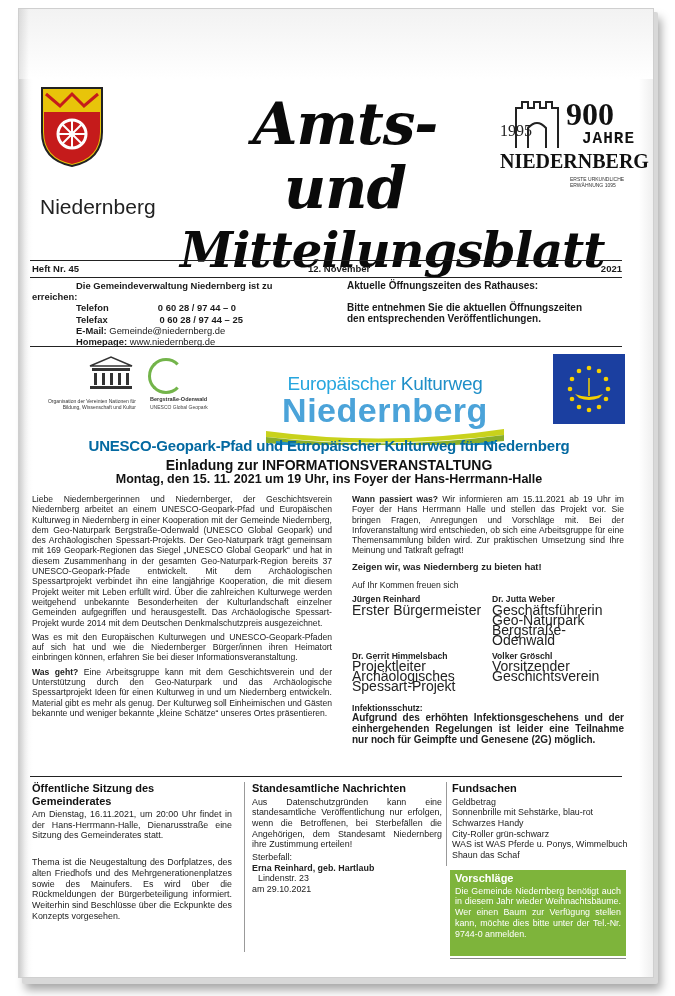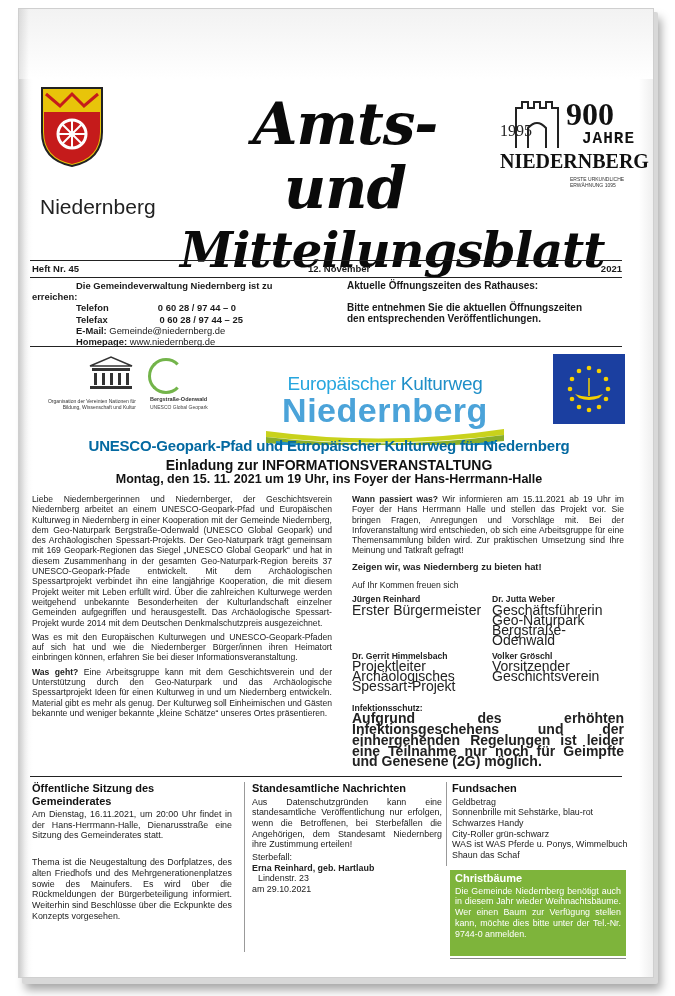--- a/index.html
+++ b/index.html
@@ -255,21 +255,21 @@
     <div>
         <div class="name">Dr. Gerrit Himmelsbach</div>
         <div class="role">Projektleiter Archäologisches Spessart-Projekt</div>
       </div>
     <div>
         <div class="name">Volker Gröschl</div>
         <div class="role">Vorsitzender Geschichtsverein</div>
       </div>
   </div>
   <p class="infekt" style="margin-bottom:0">Infektionsschutz:</p>
-  <p class="infekt" style="font-size:14px;line-height:10.8px">Aufgrund des erhöhten Infektionsgeschehens und der einhergehenden Regelungen ist leider eine Teilnahme nur noch für Geimpfte und Genesene (2G) möglich.</p>
+  <p class="infekt" style="font-size:10px;line-height:10.8px">Aufgrund des erhöhten Infektionsgeschehens und der einhergehenden Regelungen ist leider eine Teilnahme nur noch für Geimpfte und Genesene (2G) möglich.</p>
 </div>
 
 <div class="bottom-line"></div>
 <div class="vsep" style="left:244px;top:782px;height:170px;"></div>
 <div class="vsep" style="left:446px;top:782px;height:84px;"></div>
 
 <div class="bcol b1">
   <h3>Öffentliche Sitzung des Gemeinderates</h3>
   <p>Am Dienstag, 16.11.2021, um 20:00 Uhr findet in der Hans-Herrmann-Halle, Dienarusstraße eine Sitzung des Gemeinderates statt.</p>
   <div style="height:10px"></div>
@@ -290,16 +290,16 @@
 <div class="bcol b3">
   <h3>Fundsachen</h3>
   <div>Geldbetrag</div>
   <div>Sonnenbrille mit Sehstärke, blau-rot</div>
   <div>Schwarzes Handy</div>
   <div>City-Roller grün-schwarz</div>
   <div>WAS ist WAS Pferde u. Ponys, Wimmelbuch Shaun das Schaf</div>
 </div>
 
 <div class="christ">
-  <h4>Christbäume</h4>
+  <h4>Vorschläge</h4>
   <p>Die Gemeinde Niedernberg benötigt auch in diesem Jahr wieder Weihnachtsbäume. Wer einen Baum zur Verfügung stellen kann, möchte dies bitte unter der Tel.-Nr. 9744-0 anmelden.</p>
 </div>
 <div class="christ-underline"></div>
 
 </body></html>

